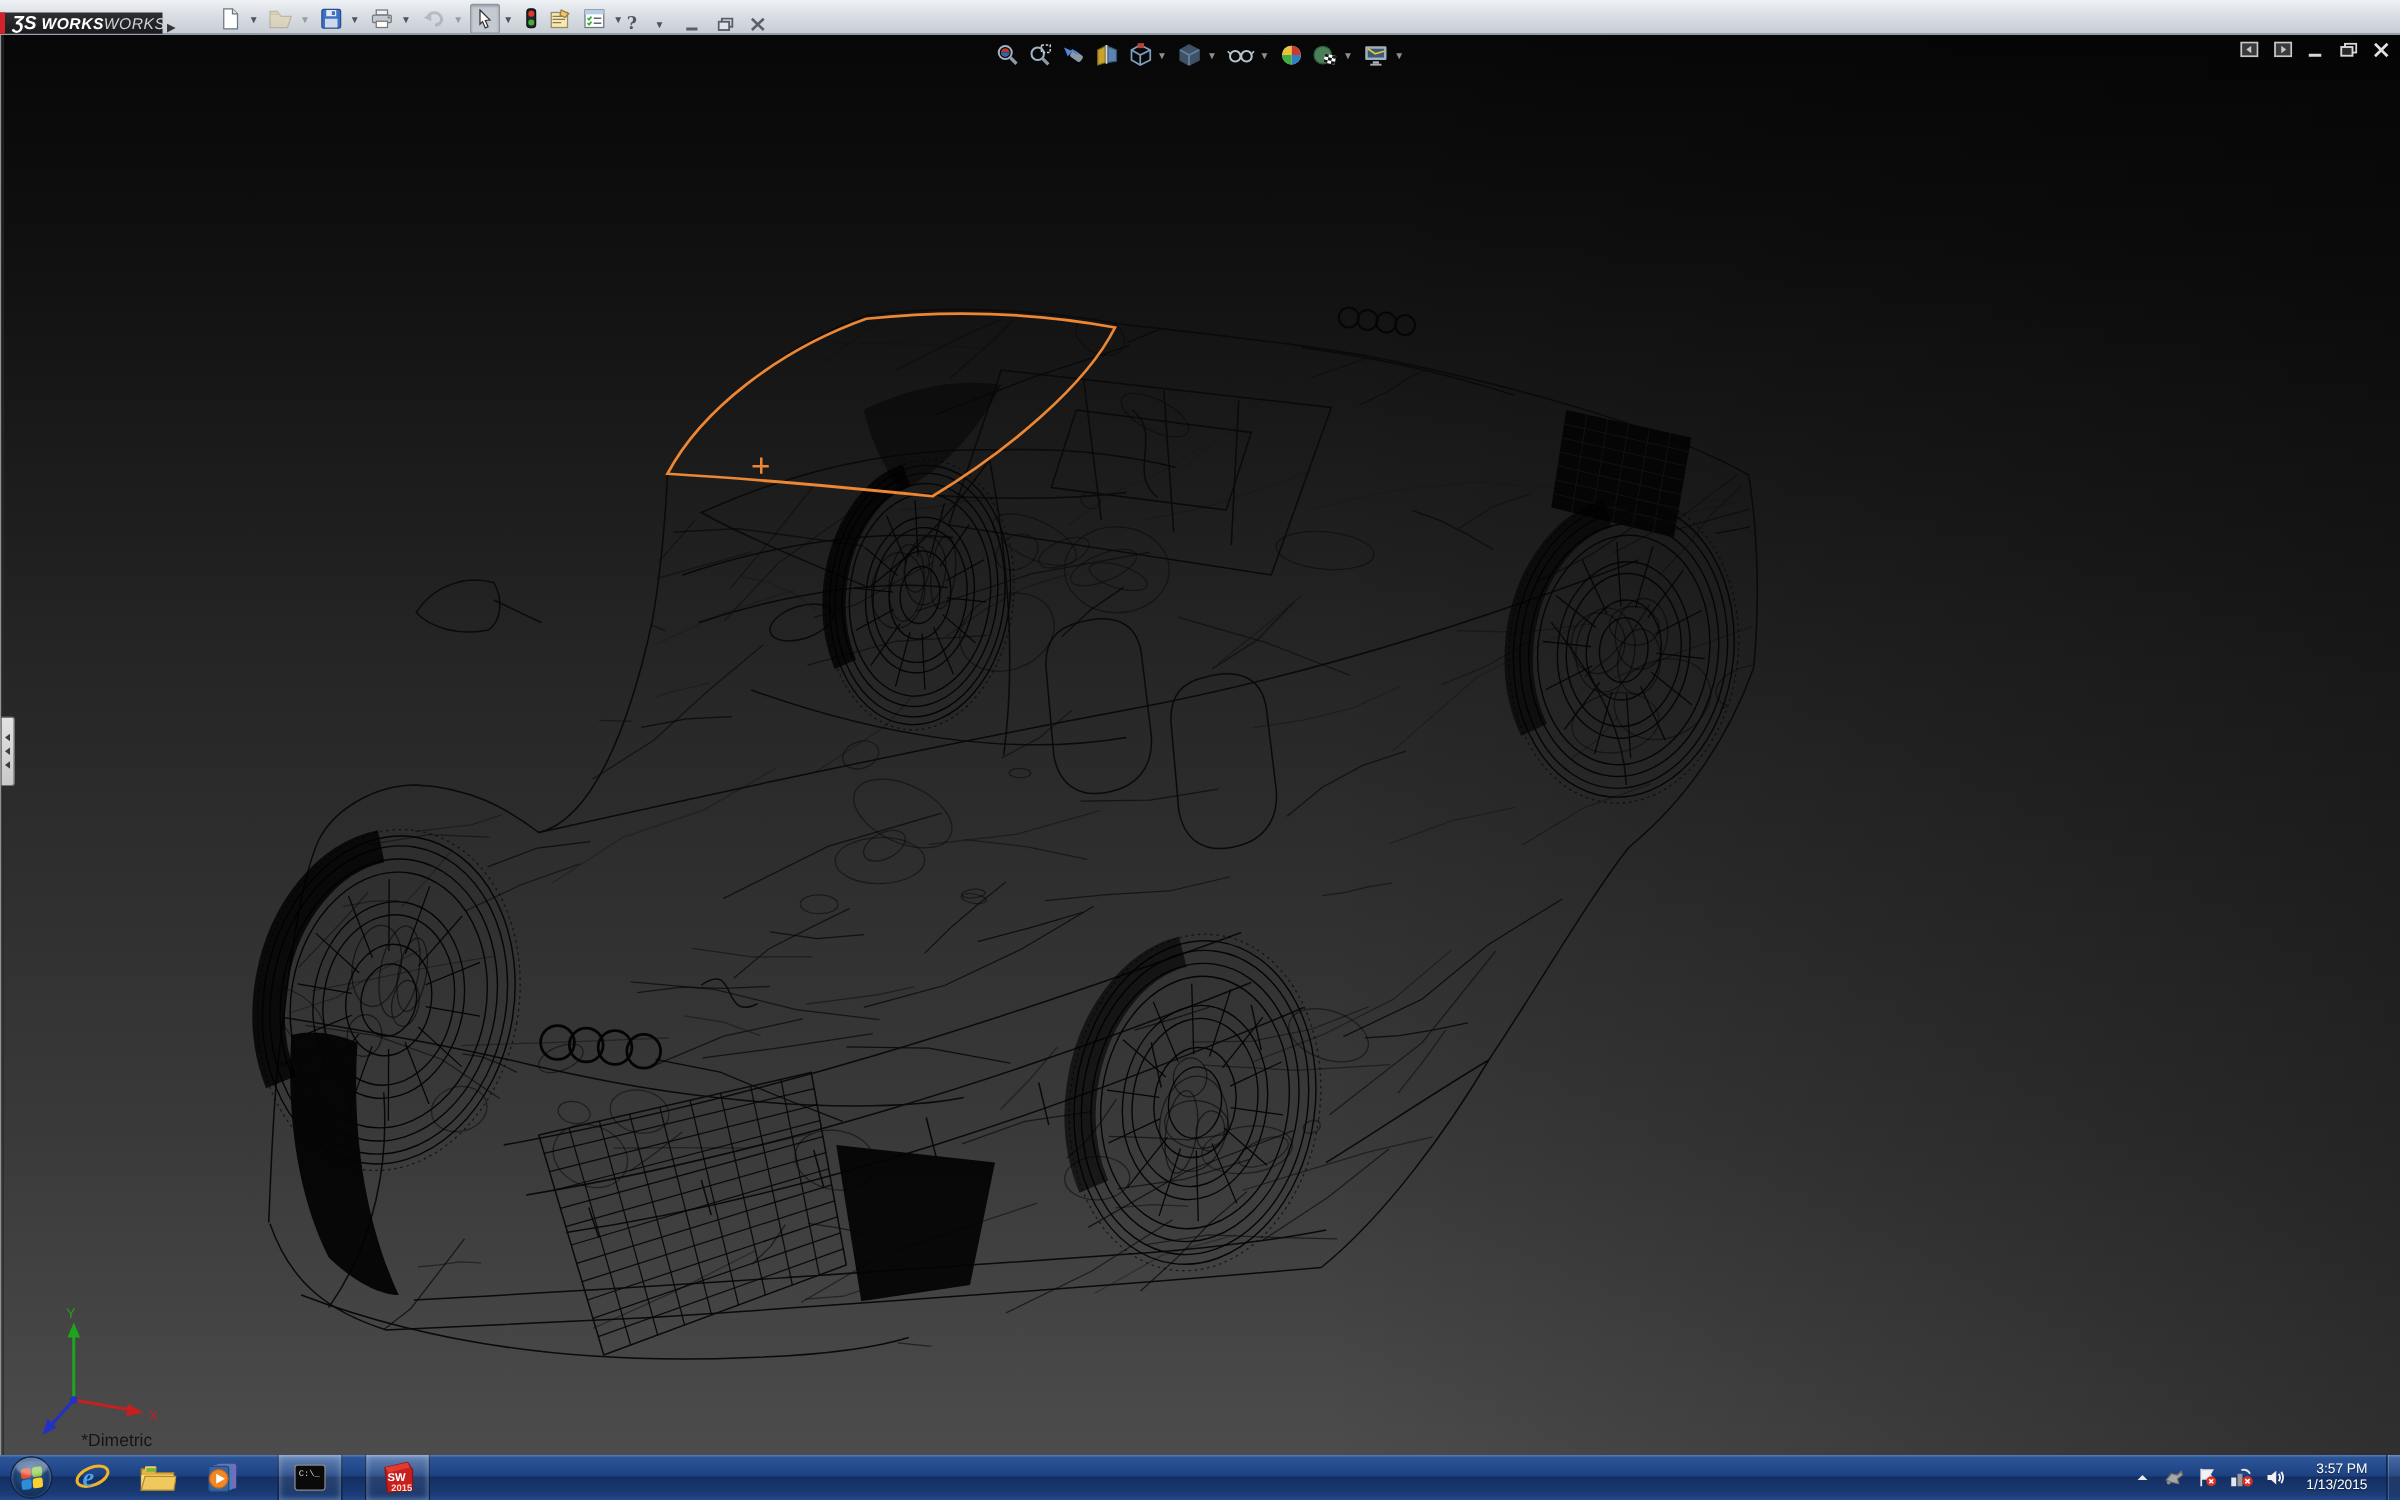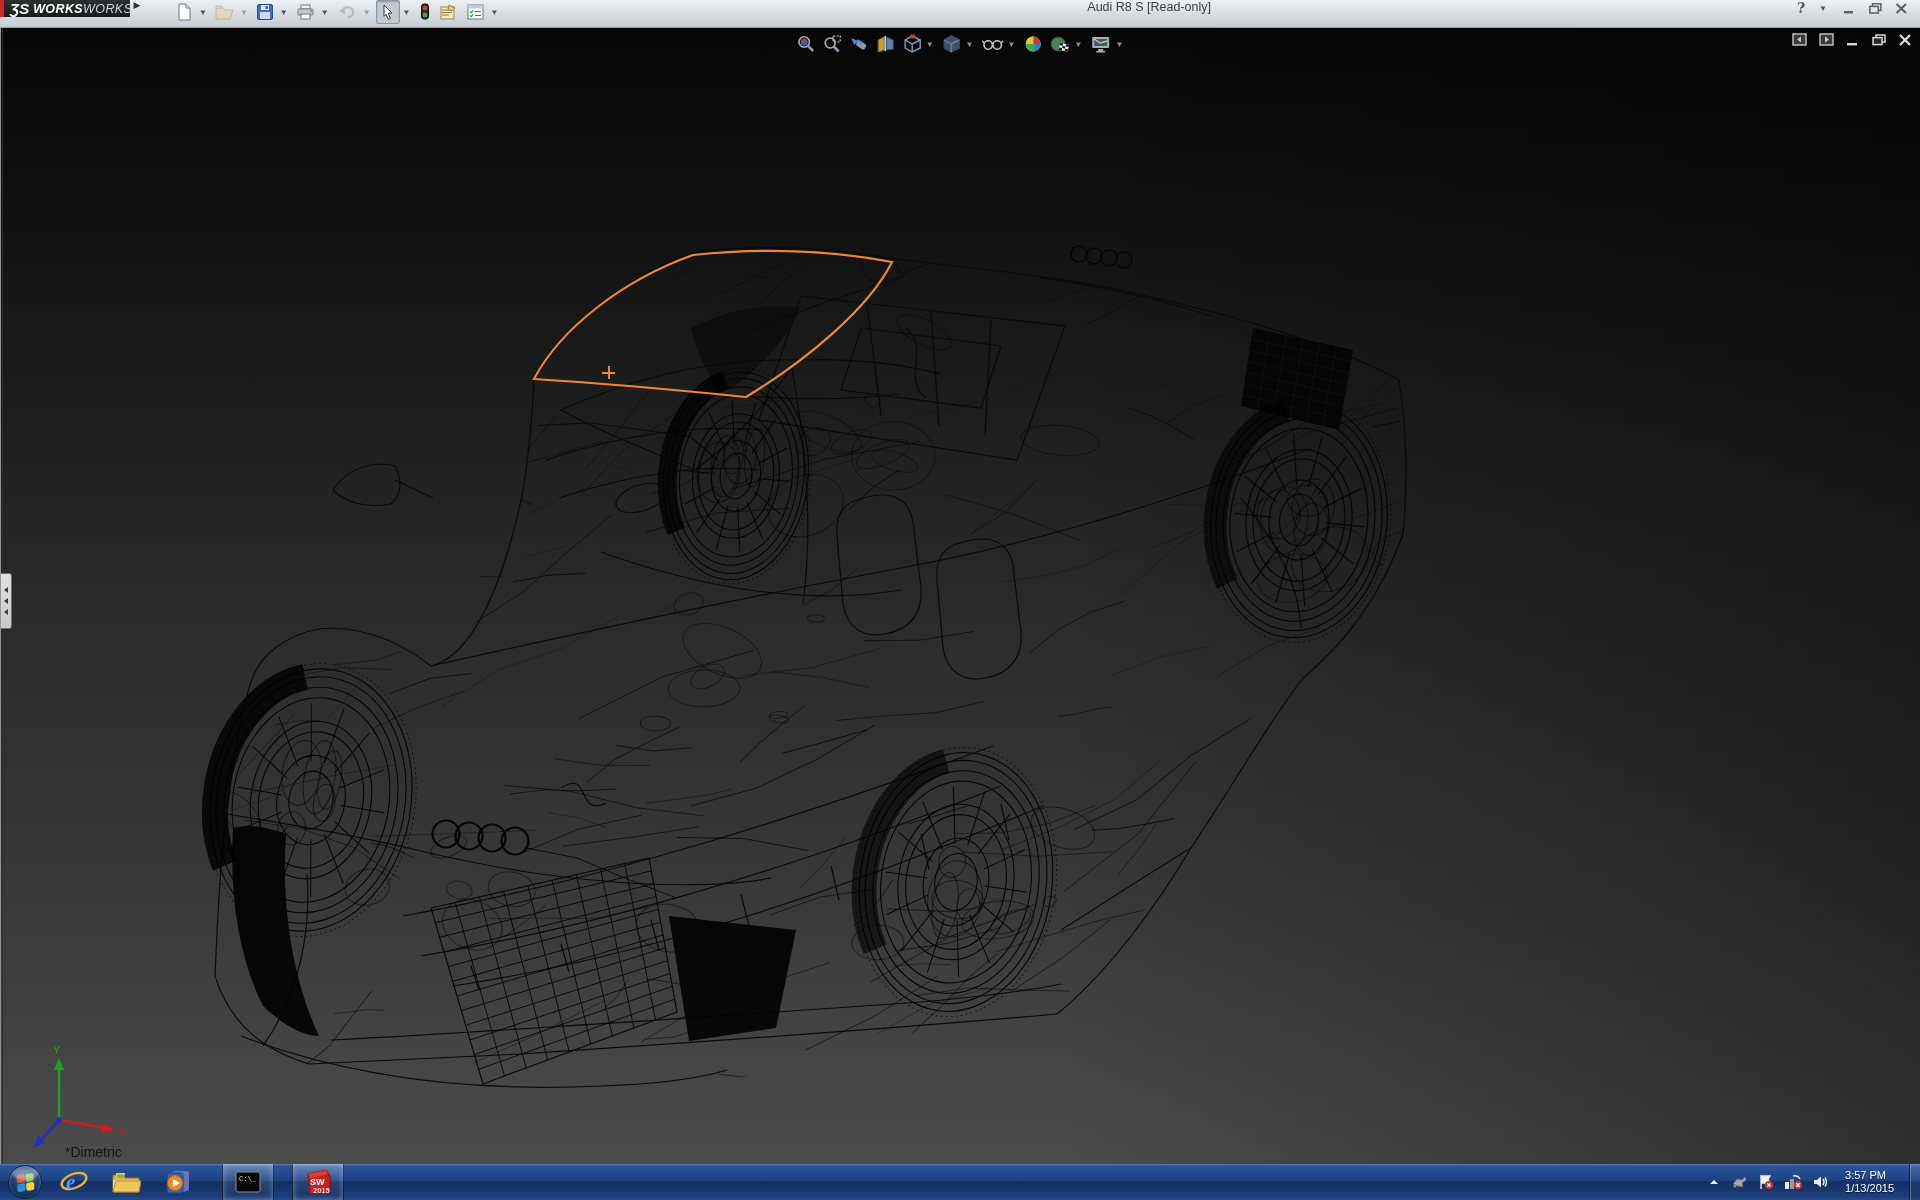--- a/index.html
+++ b/index.html
@@ -2,21 +2,21 @@
 <html><head>
 <meta charset="utf-8">
 <style>
   * { margin:0; padding:0; box-sizing:border-box; }
   html,body { width:1920px; height:1200px; overflow:hidden; background:#000;
               font-family:"Liberation Sans", sans-serif; }
 
   
   .topbar { position:absolute; top:0; left:0; width:1920px; height:28px;
     background:linear-gradient(#eef1f4, #d6dbe1 55%, #c7cdd4);
-    border-bottom:1px solid #99a1aa; display:flex; align-items:flex-start; z-index:30; }
+    border-bottom:1px solid #99a1aa; display:flex; align-items:flex-end; z-index:30; }
   .logo-panel { width:130px; background:linear-gradient(#2f2f33,#191a1c);
     display:flex; align-items:center; position:relative; padding-left:10px; }
   .logo-red { position:absolute; left:0; top:0; width:4px; height:100%; background:#d2232a; }
   .logo-mark { color:#fff; font-size:15px; font-style:italic; font-weight:bold; margin-right:4px; }
   .logo-text { color:#fff; font-style:italic; font-size:12.5px; letter-spacing:.4px; }
   .logo-text .lt { color:#cfd3d8; font-weight:400; }
   .flyout { width:14px; display:flex; align-items:center; justify-content:center; color:#333; font-size:9px; cursor:default; }
   .tb-group { display:flex; align-items:center; padding-left:28px; gap:2px; }
   .tb-btn { height:24px; display:flex; align-items:center; padding:0 3px; border-radius:2px; }
   .tb-btn.pressed { background:#c3cad2; border:1px solid #8d97a2; box-shadow:inset 0 1px 2px rgba(0,0,0,.25); }
@@ -70,21 +70,21 @@
     grid-template-columns:8px 8px; grid-template-rows:8px 8px; gap:1px; transform:rotate(-4deg) skewY(-4deg); }
   .orb-flag span { border-radius:2px 2px 2px 2px; display:block; }
   .orb-gloss { position:absolute; left:4px; top:2px; width:25px; height:12px; border-radius:50%;
     background:rgba(255,255,255,.35); filter:blur(1px); }
   .tb-app { width:52px; height:36px; display:flex; align-items:center; justify-content:center; }
   .tb-app.active { background:linear-gradient(rgba(255,255,255,.28), rgba(255,255,255,.10) 45%, rgba(0,0,0,.12));
     border-left:1px solid rgba(0,0,0,.5); border-right:1px solid rgba(0,0,0,.5);
     box-shadow:inset 0 0 6px rgba(200,225,255,.45);margin-left:18px; }
   .tb-spacer { flex:1; }
   .tray { display:flex; align-items:center; gap:9px; padding-right:10px; }
-  .tray-clock { color:#fff; font-size:11px; line-height:13px; padding:0 6px;
+  .tray-clock { text-align:right; color:#fff; font-size:11px; line-height:13px; padding:0 6px;
     text-shadow:0 1px 1px rgba(0,0,0,.6); }
   .show-desktop { width:11px; height:36px; background:linear-gradient(rgba(255,255,255,.12),rgba(0,0,0,.1));
     border-left:1px solid #0c2040; box-shadow:inset 1px 0 0 rgba(255,255,255,.25); }
 </style>
 </head>
 <body>
 
 <div class="topbar">
   <div class="logo-panel">
     <div class="logo-red"></div>
@@ -158,23 +158,20 @@
           <rect x="2" y="2" width="15" height="14" fill="#fff" stroke="#6b7682"></rect>
           <rect x="2" y="2" width="15" height="3.5" fill="#b9cde8"></rect>
           <path d="M4 8.5l1.2 1.2 2-2.4" stroke="#3fae3f" stroke-width="1.4" fill="none"></path>
           <path d="M4 12.5l1.2 1.2 2-2.4" stroke="#3fae3f" stroke-width="1.4" fill="none"></path>
           <path d="M9 8.5h6M9 12.5h6" stroke="#5f6a76" stroke-width="1.2"></path>
         </svg>
     </div>
       <span class="tb-dd">▼</span>
   </div>
 
-  <div class="title-zone">
-      <span>Audi R8 S [Read-only]</span>
-    </div>
 
   <div class="win-ctrls">
     <span class="help">?</span>
     <span class="tb-dd">▼</span>
     <svg class="wc-glyph" viewBox="0 0 13 11">
         <rect x="1" y="8" width="9" height="2.4" fill="#5a6068"></rect>
       </svg>
     <svg class="wc-glyph" viewBox="0 0 13 11">
         <rect x="3.5" y="0.8" width="8.4" height="6.6" fill="none" stroke="#5a6068" stroke-width="1.5"></rect>
         <rect x="0.9" y="3.4" width="8.4" height="6.6" fill="#dfe3e8" stroke="#5a6068" stroke-width="1.5"></rect>

